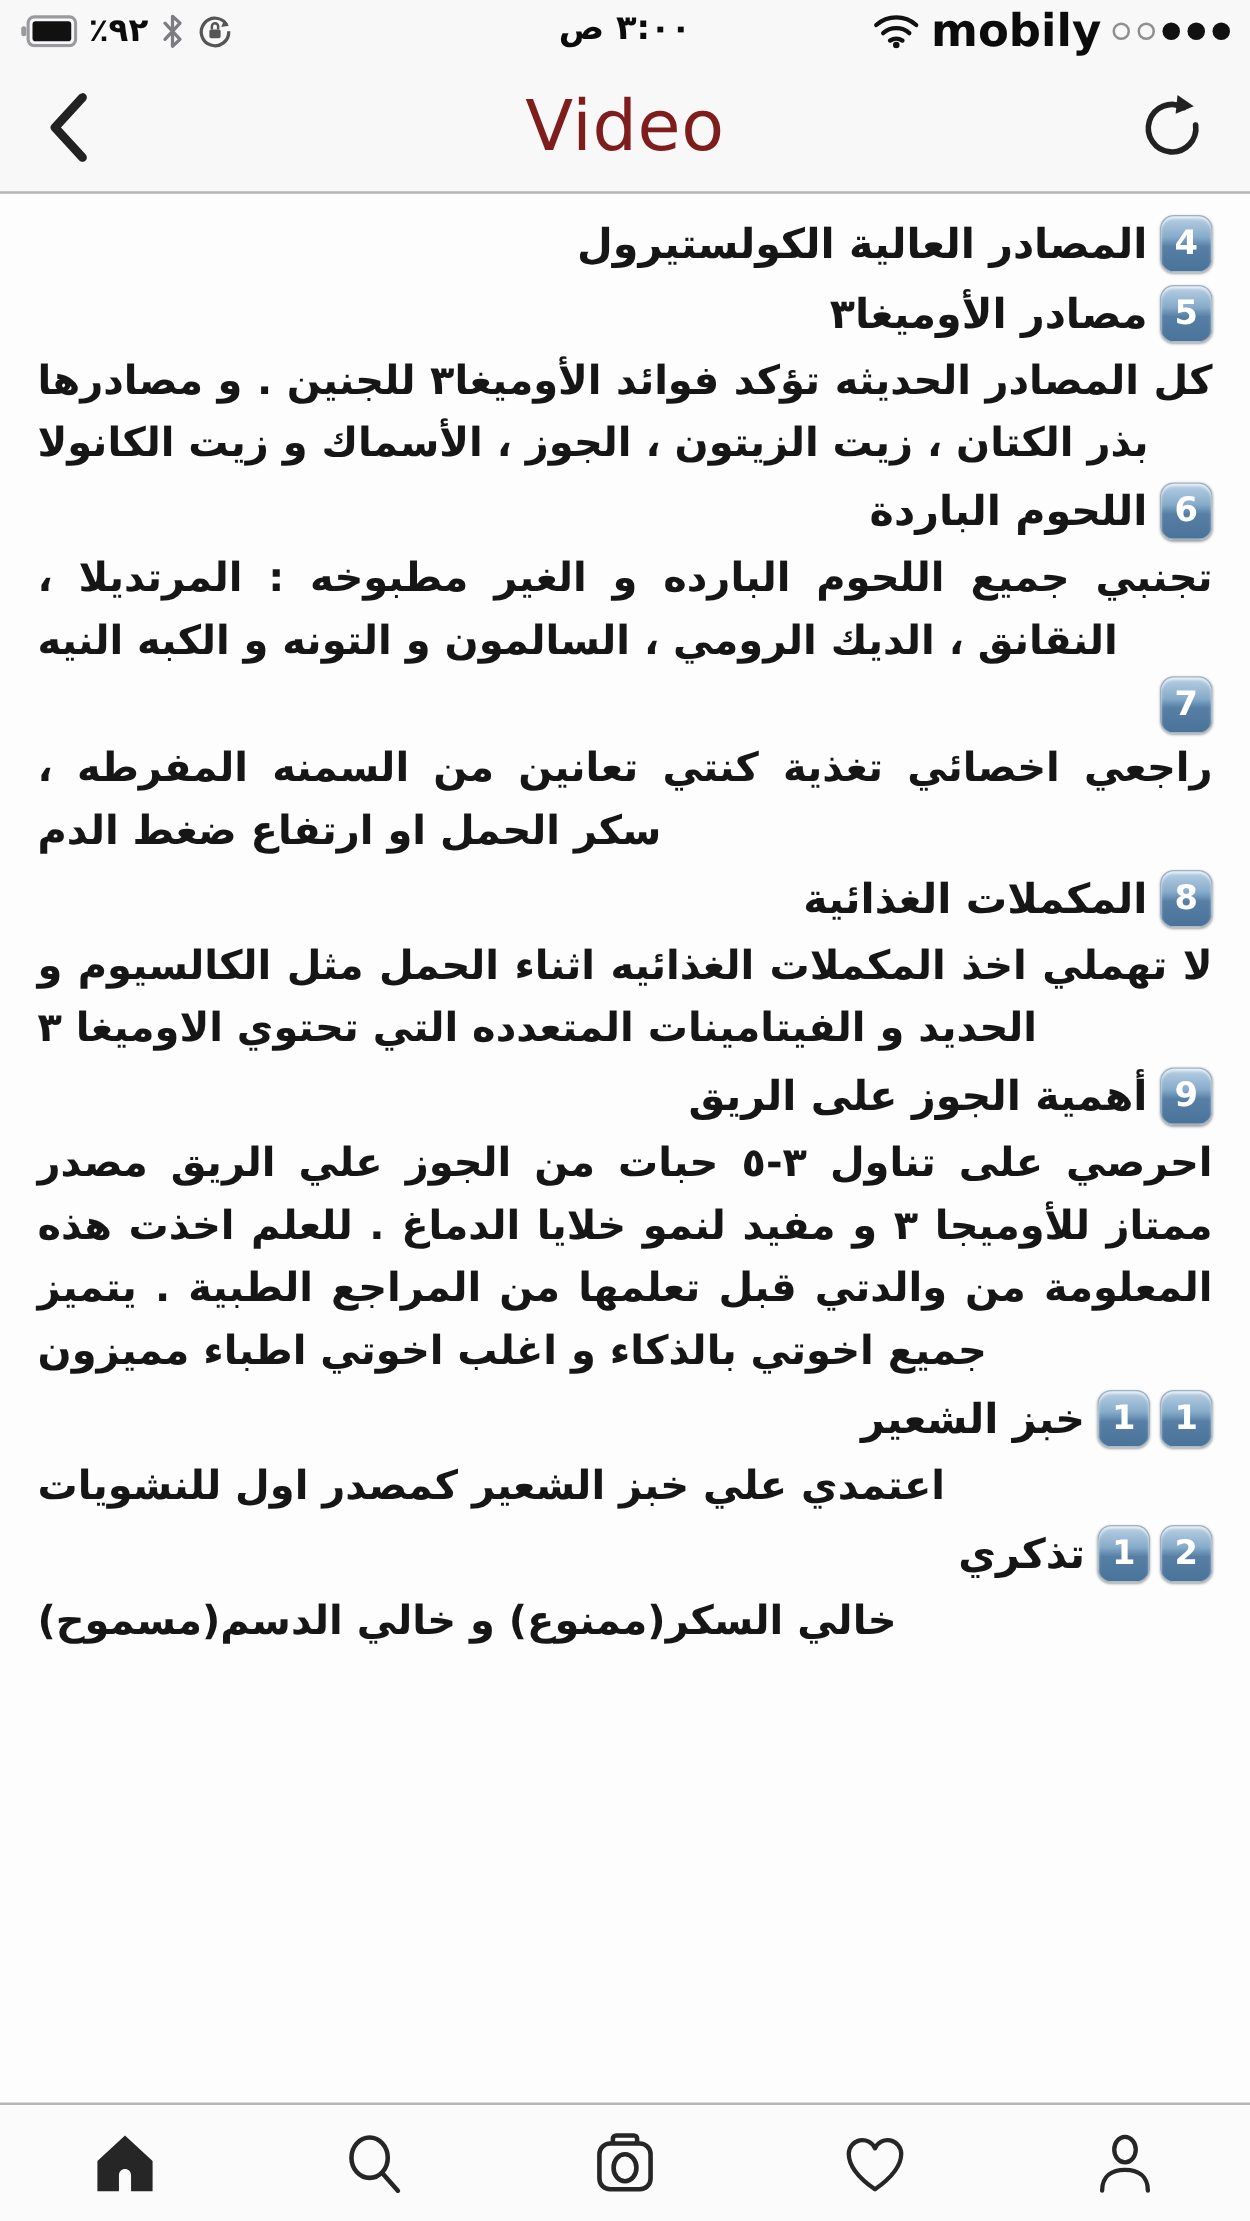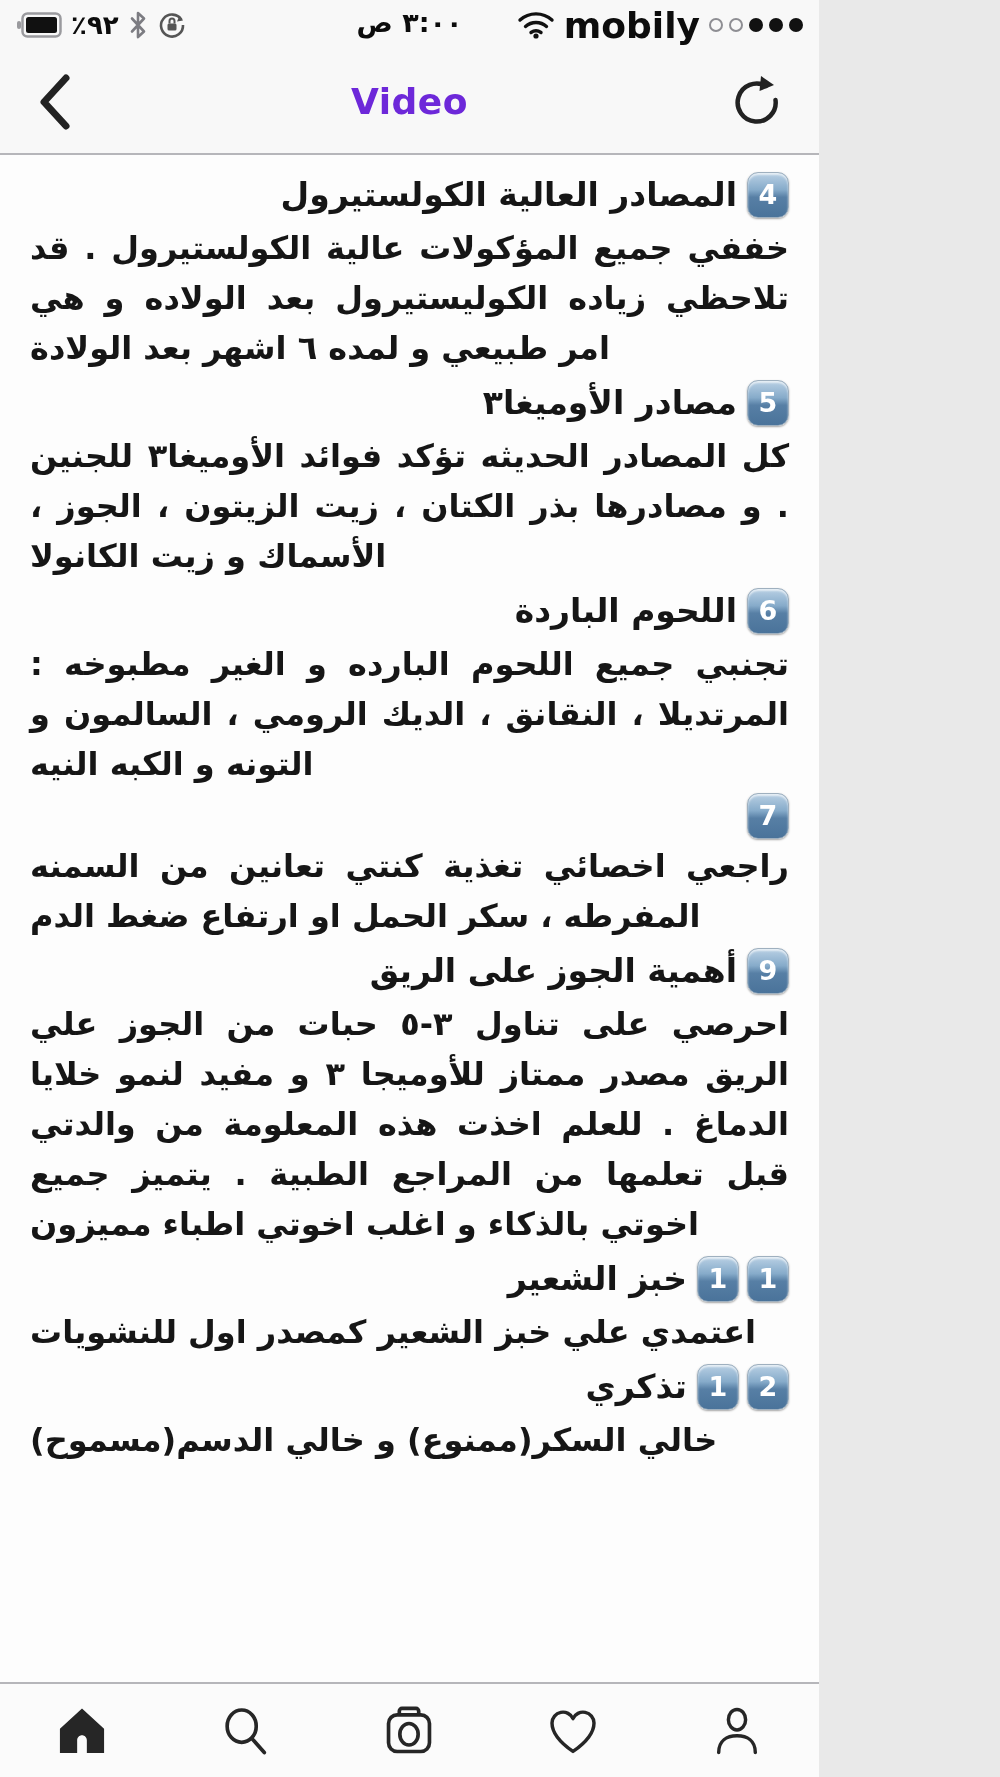--- a/index.html
+++ b/index.html
@@ -1,38 +1,38 @@
 <!DOCTYPE html>
 <html lang="ar"><head>
 <meta charset="utf-8">
 <style>
   * { margin:0; padding:0; box-sizing:border-box; }
   html,body { width:1000px; }
   body { font-family:"DejaVu Sans", sans-serif; background:#e9e9e9; }
-  .phone { position:relative; width:819px; height:1777px; background:#fdfdfd; overflow:hidden; }
+  .phone { position:relative; width:1000px; height:1777px; background:#fdfdfd; overflow:hidden; }
 
   
   .status-bar { position:absolute; top:0; left:0; right:0; height:50px;
     background:#f8f8f8; display:flex; align-items:center; justify-content:space-between;
     padding:0 16px; color:#0c0c0c; }
   .sb-left, .sb-right { display:flex; align-items:center; gap:9px; }
   .sb-time { position:absolute; left:50%; transform:translateX(-50%); top:7px;
     font-size:27px; font-weight:bold; direction:rtl; letter-spacing:1px; }
   .sb-pct { font-size:26px; font-weight:bold; direction:rtl; }
   .sb-carrier { font-size:36px; font-weight:bold; }
   .dots { display:flex; gap:6px; align-items:center; }
   .dot { width:14px; height:14px; border-radius:50%; }
   .dot.filled { background:#111; }
   .dot.hollow { background:transparent; border:2px solid #8e8e93; }
 
   
   .nav-bar { position:absolute; top:50px; left:0; right:0; height:105px;
     background:#f8f8f8; border-bottom:2px solid #b6b6ba;
     display:flex; align-items:center; justify-content:center; }
-  .nav-title { font-size:36px; font-weight:bold; color:#6d28d9; letter-spacing:.5px; }
+  .nav-title { font-size:56px; font-weight:normal; color:#7f1d1d; letter-spacing:.5px; }
   .nav-btn { position:absolute; top:0; height:100%; display:flex; align-items:center;
     padding:0 28px; cursor:pointer; background:none; border:none; }
   .nav-btn.back { left:8px; }
   .nav-btn.refresh { right:8px; }
 
   
   .content { position:absolute; top:157px; left:0; right:0; bottom:95px;
     background:#fdfdfd; padding:8px 30px 0 30px; overflow:hidden; color:#161616; }
   .section { margin-top:0; }
   .heading { direction:rtl; text-align:left; font-size:33px; font-weight:bold;
@@ -126,21 +126,20 @@
   </nav>
 
   <main class="content">
       <section class="section">
         <div class="heading">
           <span class="h-text">المصادر العالية الكولستيرول</span>
           <span class="badges">
             <span class="badge">4</span>
           </span>
         </div>
-        <p class="body-text">خففي جميع المؤكولات عالية الكولستيرول . قد تلاحظي زياده الكوليستيرول بعد الولاده و هي امر طبيعي و لمده ٦ اشهر بعد الولادة</p>
       </section>
       <section class="section">
         <div class="heading">
           <span class="h-text">مصادر الأوميغا٣</span>
           <span class="badges">
             <span class="badge">5</span>
           </span>
         </div>
         <p class="body-text">كل المصادر الحديثه تؤكد فوائد الأوميغا٣ للجنين . و مصادرها بذر الكتان ، زيت الزيتون ، الجوز ، الأسماك و زيت الكانولا</p>
       </section>
@@ -153,20 +152,29 @@
         </div>
         <p class="body-text">تجنبي جميع اللحوم البارده و الغير مطبوخه : المرتديلا ، النقانق ، الديك الرومي ، السالمون و التونه و الكبه النيه</p>
       </section>
       <section class="section">
         <div class="heading">
           <span class="badges">
             <span class="badge">7</span>
           </span>
         </div>
         <p class="body-text">راجعي اخصائي تغذية كنتي تعانين من السمنه المفرطه ، سكر الحمل او ارتفاع ضغط الدم</p>
+      </section>
+      <section class="section">
+        <div class="heading">
+          <span class="h-text">المكملات الغذائية</span>
+          <span class="badges">
+            <span class="badge">8</span>
+          </span>
+        </div>
+        <p class="body-text">لا تهملي اخذ المكملات الغذائيه اثناء الحمل مثل الكالسيوم و الحديد و الفيتامينات المتعدده التي تحتوي الاوميغا ٣</p>
       </section>
       <section class="section">
         <div class="heading">
           <span class="h-text">أهمية الجوز على الريق</span>
           <span class="badges">
             <span class="badge">9</span>
           </span>
         </div>
         <p class="body-text">احرصي على تناول ٣-٥ حبات من الجوز علي الريق مصدر ممتاز للأوميجا ٣ و مفيد لنمو خلايا الدماغ . للعلم اخذت هذه المعلومة من والدتي قبل تعلمها من المراجع الطبية . يتميز جميع اخوتي بالذكاء و اغلب اخوتي اطباء مميزون</p>
       </section>

